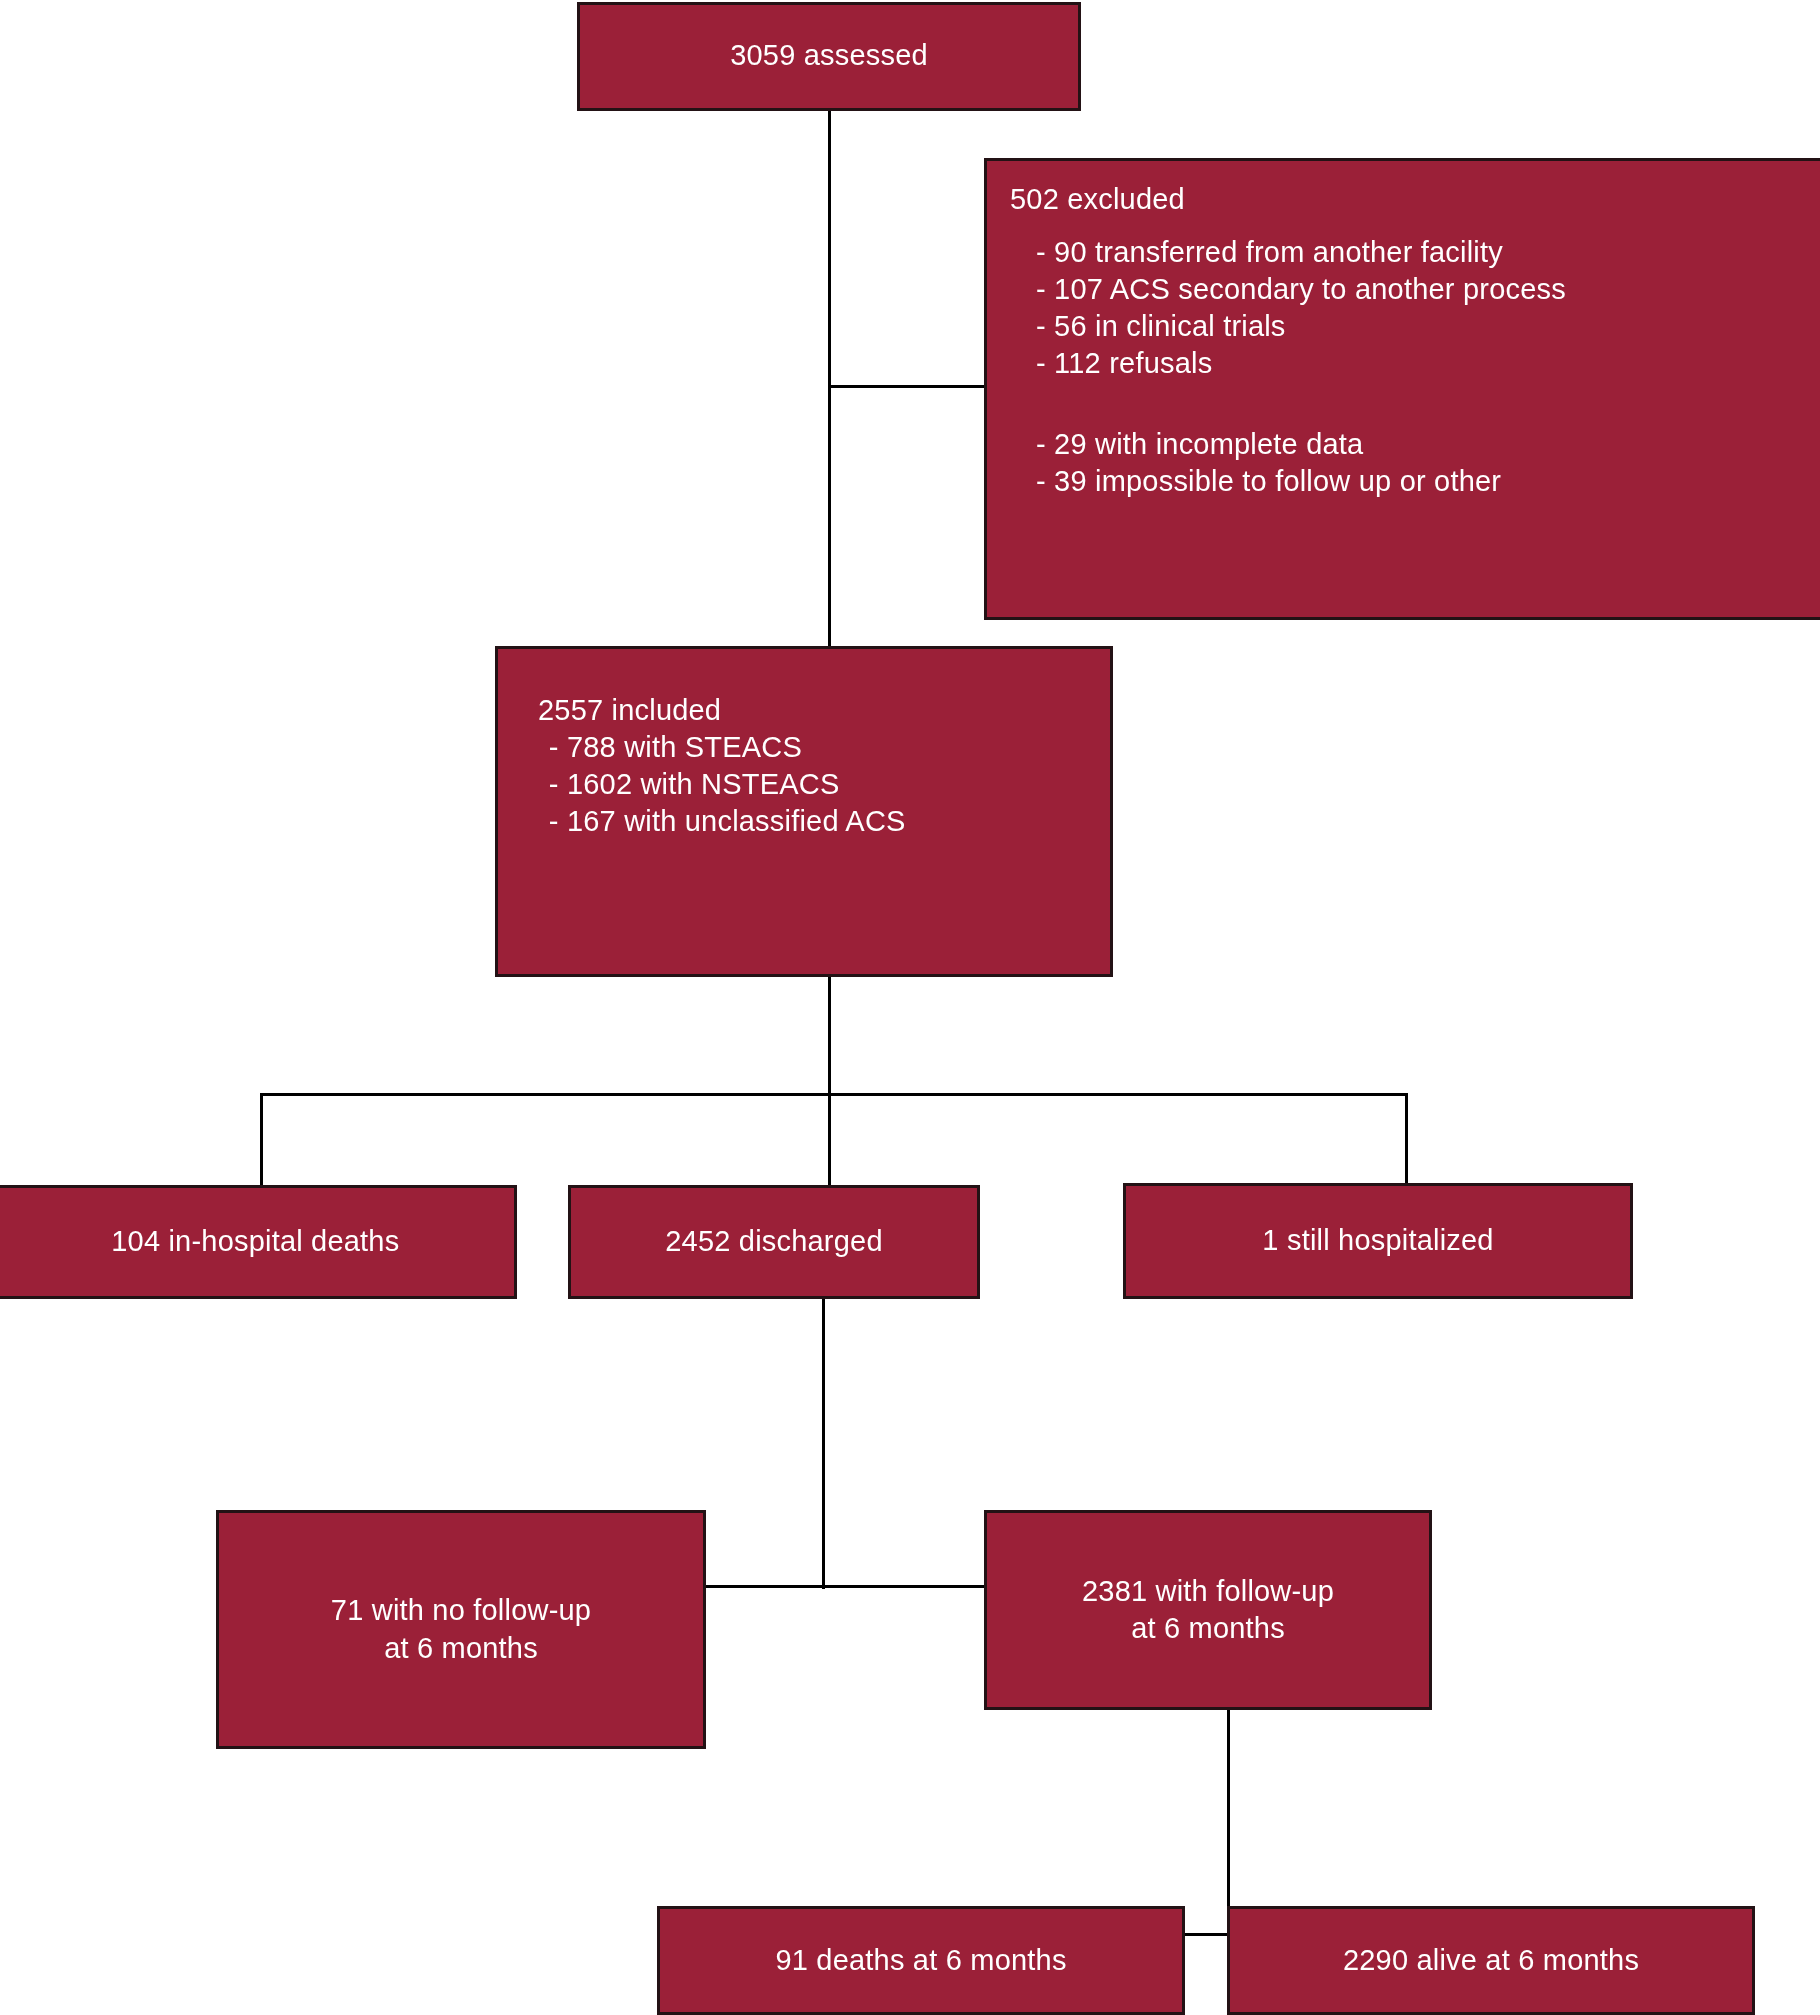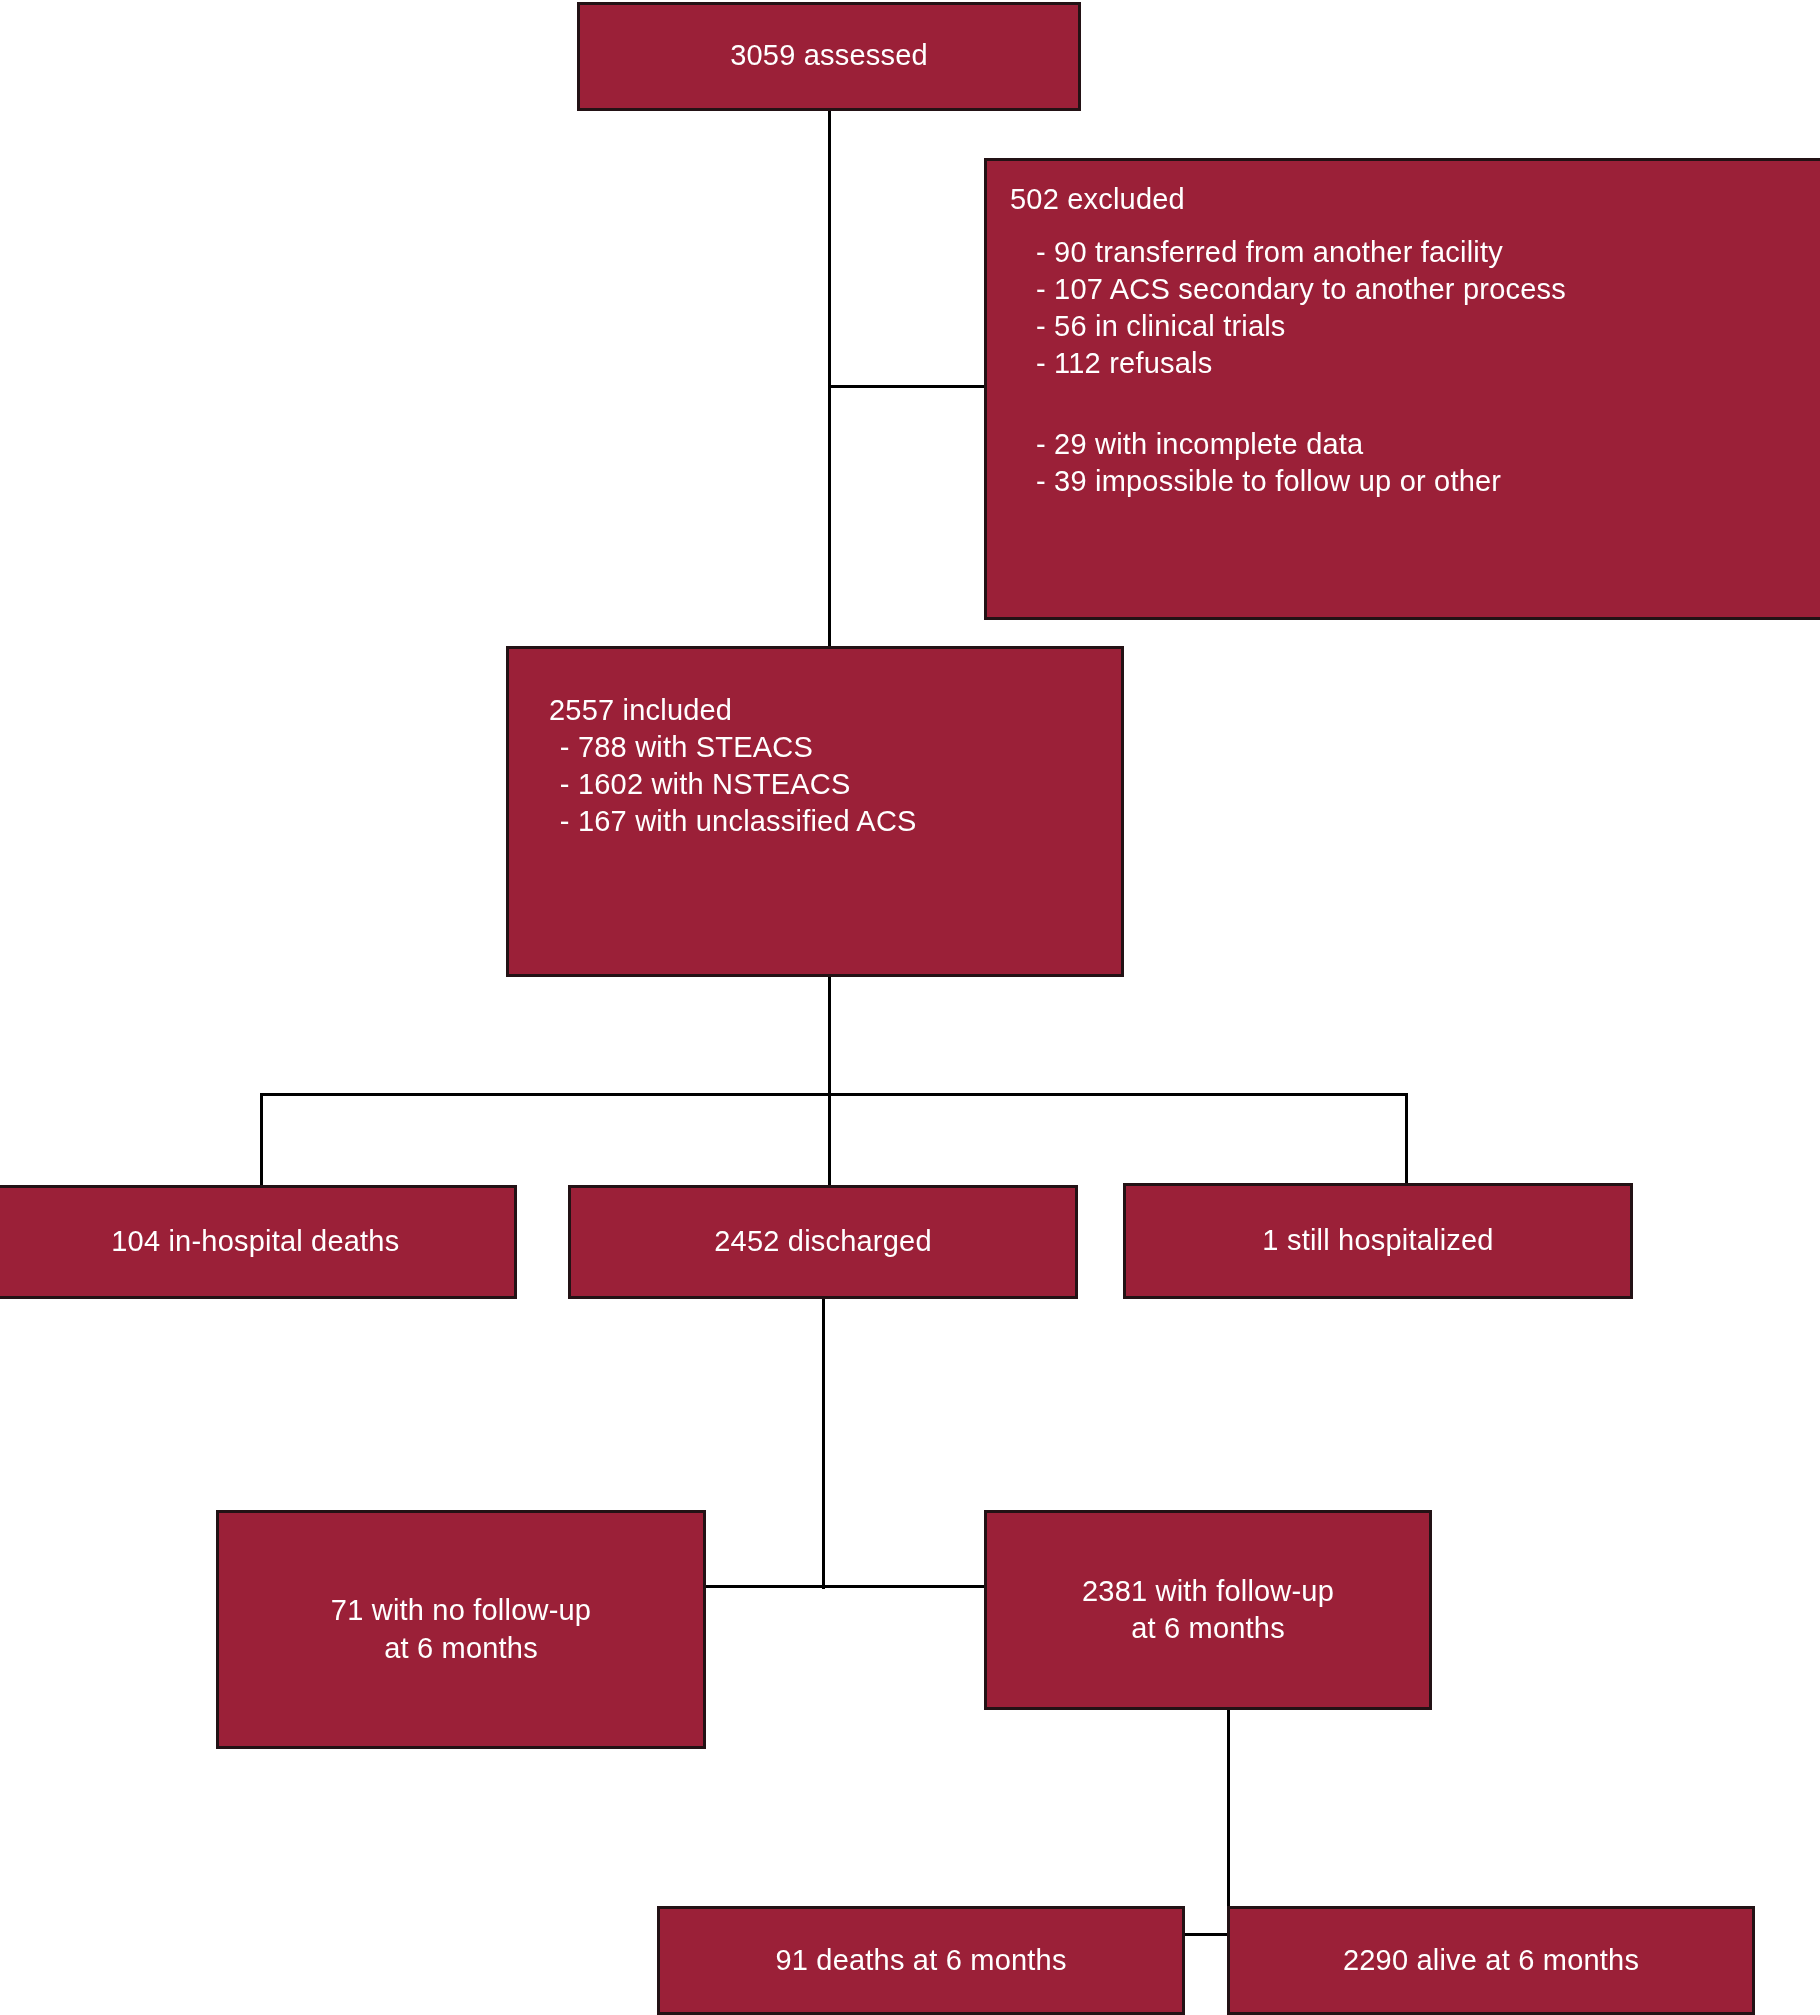--- a/index.html
+++ b/index.html
@@ -61,23 +61,23 @@
   .hline {
     position: absolute;
     background: #000000;
     height: 3.1px;
     z-index: 1;
   }
 
   
   #node-assessed      { left: 577px;  top: 1.5px;    width: 504px;  height: 109px; }
   #node-excluded      { left: 984px; top: 158px;  width: 840px; height: 462px; padding: 20px 0 0 23px; }
-  #node-included      { left: 506px;  top: 646px;  width: 618px;  height: 331px; padding: 43px 0 0 40px; }
+  #node-included      { left: 495px;  top: 646px;  width: 618px;  height: 331px; padding: 43px 0 0 40px; }
   #node-deaths        { left: -6.2px;   top: 1185px; width: 523px;  height: 114px; }
-  #node-discharged    { left: 568px;  top: 1185px; width: 510px;  height: 114px; }
+  #node-discharged    { left: 568px;  top: 1185px; width: 412px;  height: 114px; }
   #node-hospitalized  { left: 1123px; top: 1183px; width: 510px;  height: 116px; }
   #node-nofollow      { left: 216px;  top: 1510px; width: 490px;  height: 239px; }
   #node-follow        { left: 984px; top: 1510px; width: 448px;  height: 200px; }
   #node-deaths6       { left: 657px;  top: 1906px; width: 528px;  height: 109px; }
   #node-alive6        { left: 1227px; top: 1906px; width: 528px;  height: 109px; }
 
   
   
   #c-trunk-main   { left: 828px; top: 111px;  height: 537px; }
   

